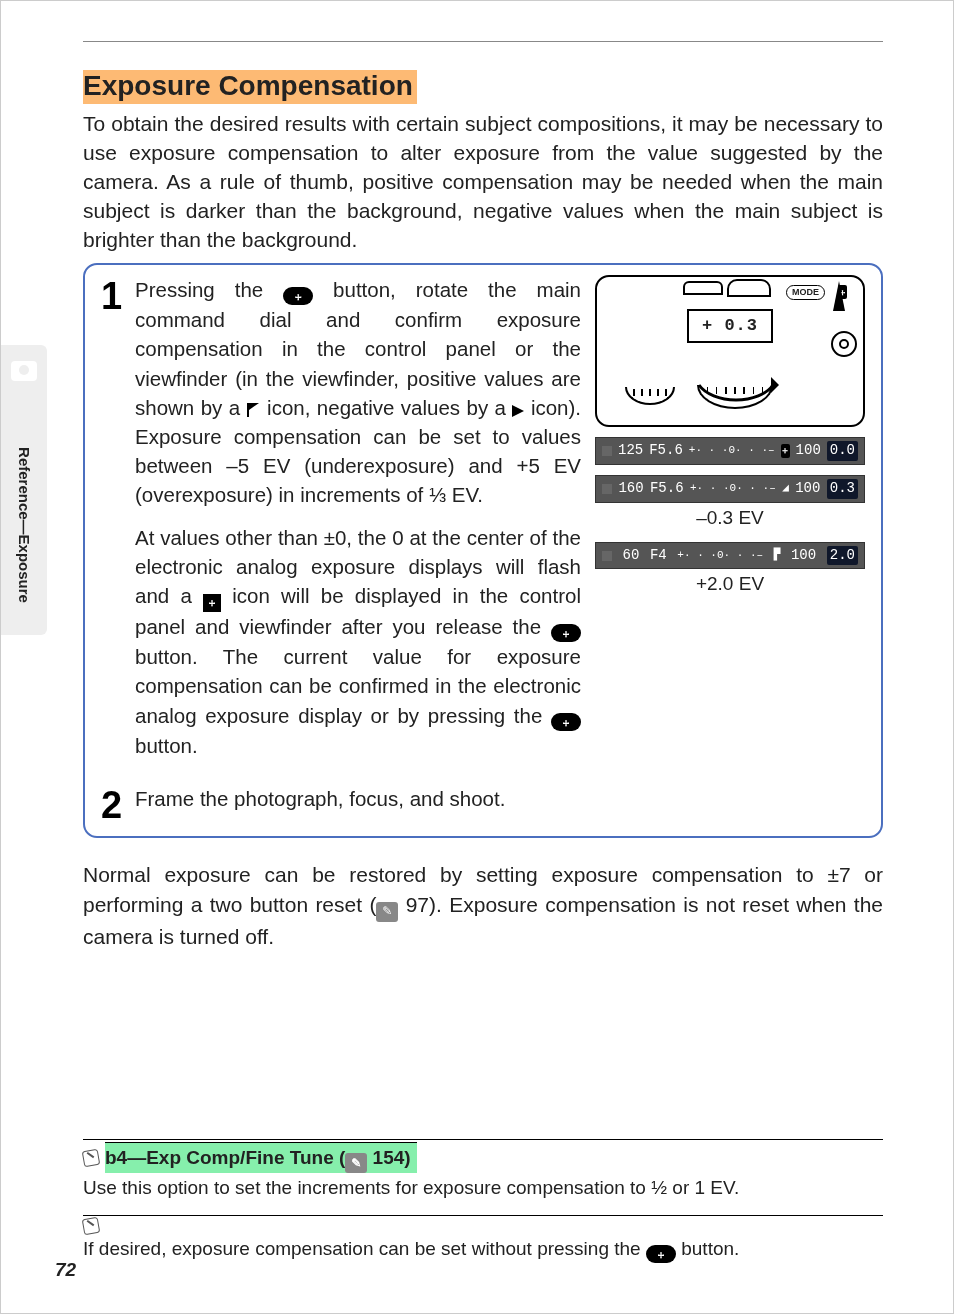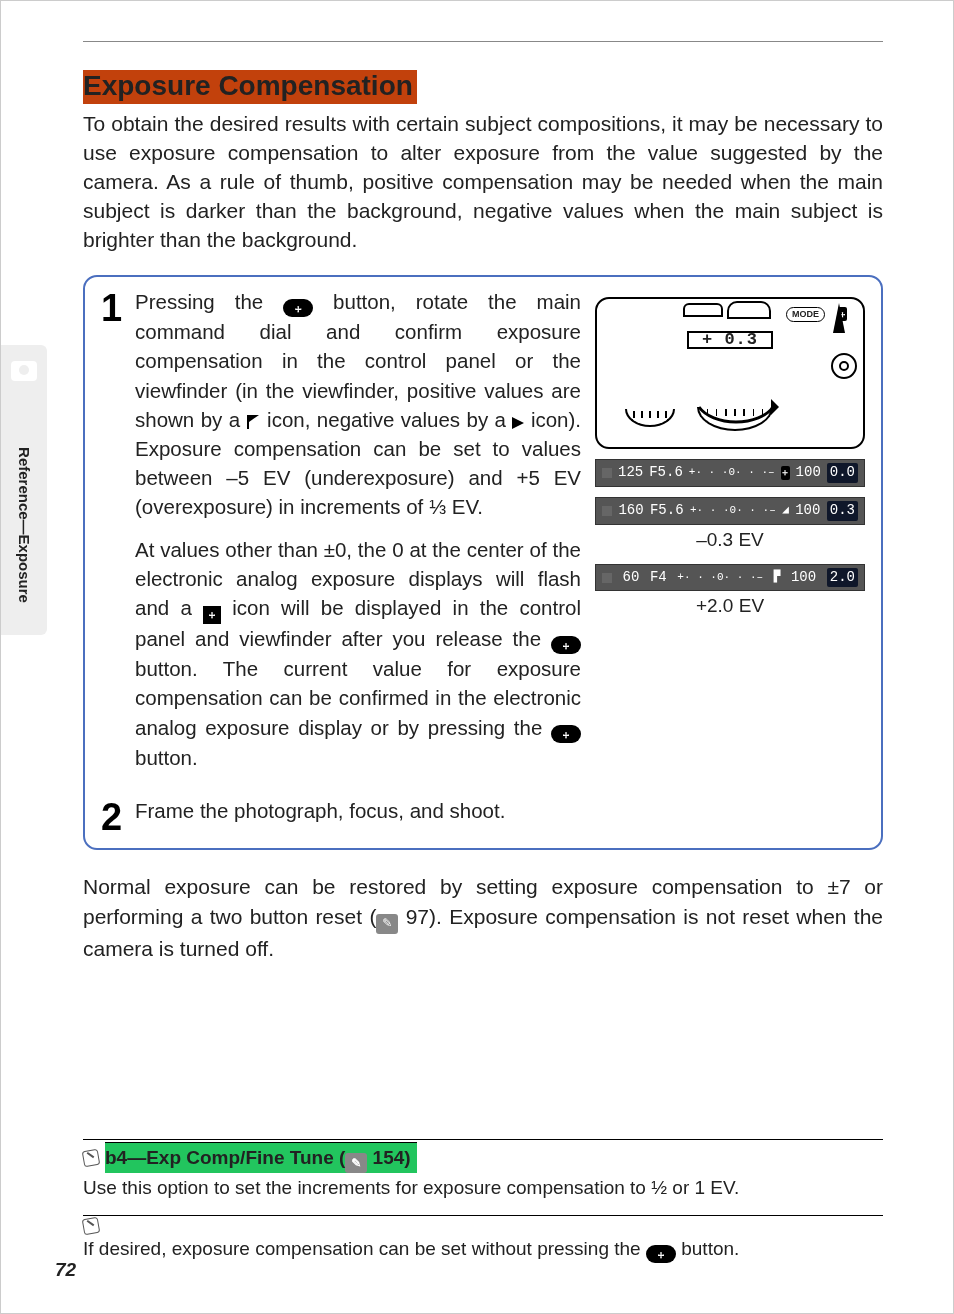--- a/index.html
+++ b/index.html
@@ -25,30 +25,30 @@
     top: 40px;
     width: 800px;
   }
   .rule {
     border-top: 1px solid #888;
     margin-bottom: 28px;
   }
   h2.title {
     font-size: 28px;
     font-weight: bold;
-    background: #c2410c;
+    background: #fdba74;
     display: inline-block;
     padding: 0 4px 2px 0;
     margin-bottom: 6px;
   }
   p.intro {
     font-size: 21px;
     line-height: 1.38;
     text-align: justify;
-    margin-bottom: 20px;
+    margin-bottom: 8px;
   }
   .steps-box {
     border: 2px solid #4b6fbf;
     border-radius: 14px;
     padding: 10px 16px 12px 16px;
     position: relative;
   }
   .step {
     display: flex;
     align-items: flex-start;
@@ -69,21 +69,20 @@
     line-height: 1.42;
     text-align: justify;
   }
   .step-body p { margin-bottom: 14px; }
   .step1-row { display: flex; gap: 14px; }
   .step1-text { flex: 1; }
   .step1-fig {
     width: 270px;
     flex-shrink: 0;
     font-size: 18px;
-    margin-top: 10px;
   }
   .camera-outline {
     border: 2px solid #000;
     border-radius: 14px;
     height: 152px;
     position: relative;
     background: #fff;
     overflow: hidden;
   }
   .cam-top {
@@ -94,21 +93,21 @@
   .cam-top .bump {
     position: absolute;
     border: 2px solid #000;
     border-radius: 6px 6px 0 0;
     background: #fff;
   }
   .lcd-box {
     position: absolute;
     top: 32px; left: 50%;
     transform: translateX(-50%);
-    width: 86px; height: 18px;
+    width: 86px; height: 34px;
     border: 2px solid #000;
     display: flex;
     align-items: center;
     justify-content: center;
     font-family: 'Courier New', monospace;
     font-weight: bold;
     font-size: 17px;
     letter-spacing: 1px;
   }
   .mode-pill {
@@ -270,21 +269,21 @@
     left: 82px;
     bottom: 50px;
     width: 800px;
   }
   .note-block { margin-bottom: 14px; }
   .note-title {
     border-top: 1px solid #000;
     padding-top: 4px;
     font-size: 19px;
     font-weight: bold;
-    background: #22c55e;
+    background: #86efac;
     display: inline-block;
     width: auto;
     padding-right: 6px;
   }
   .note-row-top {
     border-top: 1px solid #000;
     height: 0;
     margin-bottom: 2px;
   }
   .note-title-line {

